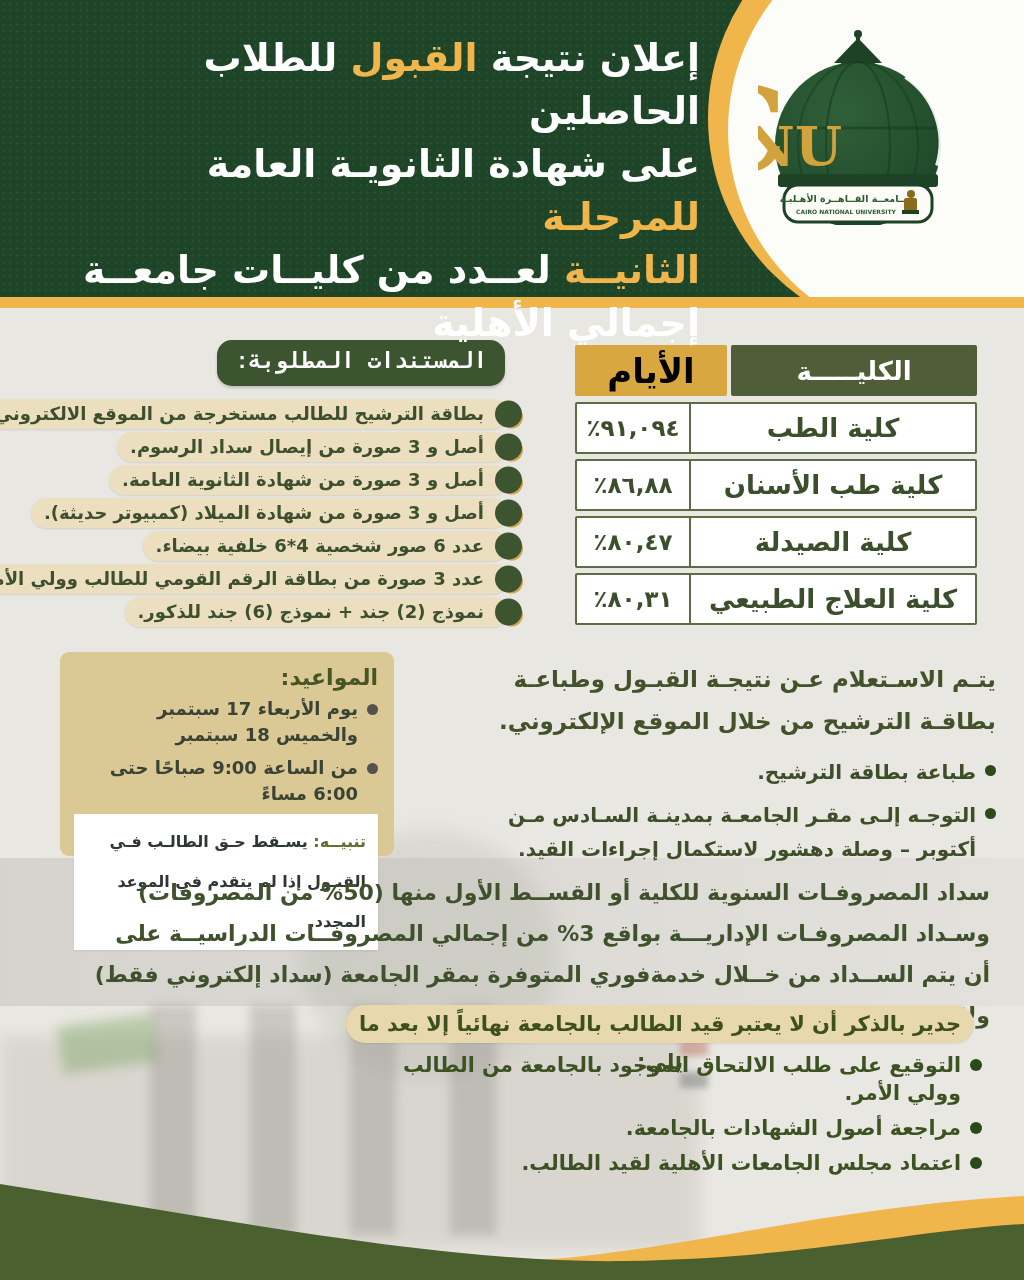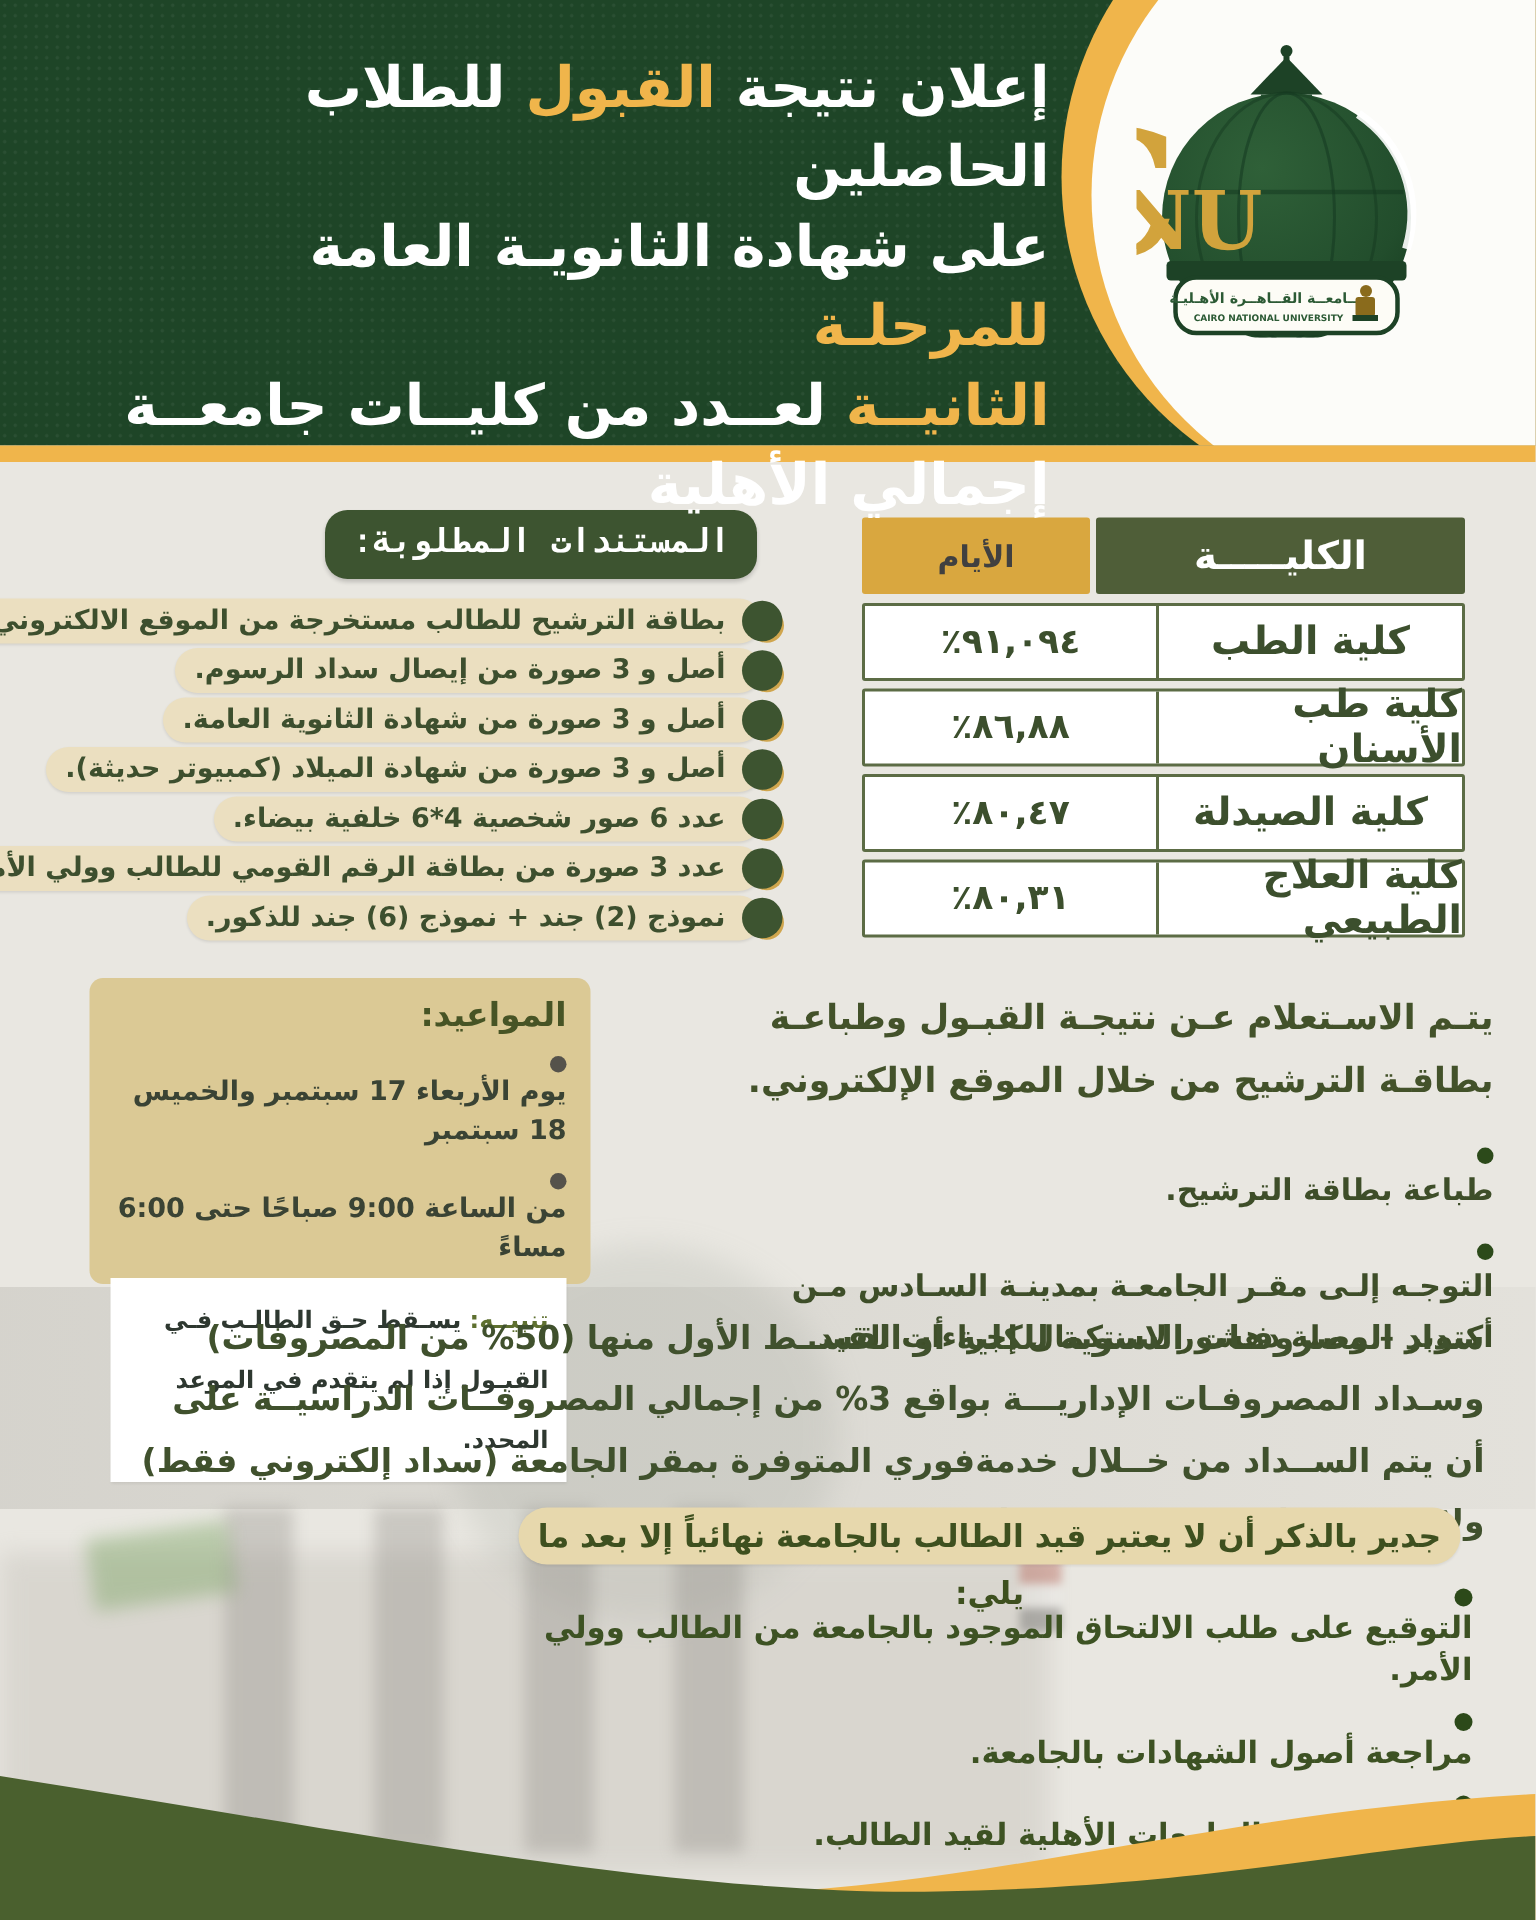--- a/index.html
+++ b/index.html
@@ -48,41 +48,41 @@
   .doc-item{position:relative;margin-bottom:3px;}
   .doc-pill{display:inline-block;background:var(--pill-tan);color:var(--doc-text);font-size:18px;line-height:30px;
     padding:0 24px 0 13px;border-radius:15px;box-shadow:0 1px 2px rgba(0,0,0,.10);white-space:nowrap;}
   .doc-dot{position:absolute;left:auto;right:-14px;top:50%;transform:translateY(-50%);width:27px;height:27px;border-radius:50%;
     background:var(--bullet-green);box-shadow:3px 3px 0 -2px var(--bullet-gold);}
 
   
   .table{position:absolute;left:575px;top:345px;width:402px;z-index:1;}
   .t-head{display:flex;gap:4px;height:51px;margin-bottom:6px;}
   .t-head .th-college{width:246px;background:var(--table-green);color:#fff;font-size:26px;display:flex;align-items:center;justify-content:center;border-radius:2px;}
-  .t-head .th-days{flex:1;background:var(--table-gold);color:#404040;font-size:20px;display:flex;align-items:center;justify-content:center;border-radius:2px;}
+  .t-head .th-days{flex:1;background:var(--table-gold);color:#000000;font-size:34px;display:flex;align-items:center;justify-content:center;border-radius:2px;}
   .t-row{display:flex;height:52px;margin-bottom:5px;background:#fff;border:2px solid var(--cell-border);border-radius:2px;}
-  .t-college{width:204px;border-left:2px solid var(--cell-border);color:var(--cell-text);font-size:26px;display:flex;align-items:center;justify-content:center;}
+  .t-college{width:286px;border-left:2px solid var(--cell-border);color:var(--cell-text);font-size:26px;display:flex;align-items:center;justify-content:center;}
   .t-value{flex:1;color:var(--cell-text);font-size:23px;display:flex;align-items:center;justify-content:center;}
   .num{direction:ltr;unicode-bidi:bidi-override;}
 
   
   .sched{position:absolute;left:60px;top:652px;width:334px;height:204px;background:var(--sched-bg);border-radius:9px;
     padding:13px 16px 10px 14px;z-index:1;}
   .sched-title{color:var(--sched-title);font-size:22px;margin-bottom:6px;}
   .sched .b-item{display:flex;margin-bottom:7px;}
   .sched .b-dot{flex:0 0 auto;width:11px;height:11px;border-radius:50%;background:var(--sched-dot);margin-top:8px;margin-left:9px;}
   .sched .b-txt{color:var(--sched-text);font-size:18px;line-height:26px;}
   .notice{background:#fff;margin-top:5px;padding:8px 12px;font-size:16px;line-height:40px;color:var(--notice-text);box-shadow:0 1px 2px rgba(0,0,0,.08);}
   .notice-label{color:var(--notice-label);}
 
   
   .inquiry{position:absolute;right:28px;top:658px;width:500px;text-align:right;z-index:1;}
   .inquiry-intro{color:var(--olive-text);font-size:23px;line-height:42px;}
   .inquiry-list{margin-top:13px;}
-  .b-item{display:flex;flex-direction:column;}
+  .b-item{display:flex;}
   .inquiry .b-item{margin-bottom:9px;}
   .inquiry .b-dot{flex:0 0 auto;width:11px;height:11px;border-radius:50%;background:var(--dark-dot);margin-top:10px;margin-left:9px;}
   .inquiry .b-txt{color:#3e4e29;font-size:20px;line-height:34px;}
 
   
   .fees{position:absolute;right:34px;left:88px;top:872px;text-align:right;color:var(--fees-text);
     font-size:22px;line-height:41px;z-index:1;}
 
   
   .enroll-title{position:absolute;right:50px;top:1005px;width:628px;background:var(--enroll-bg);color:var(--enroll-text);

